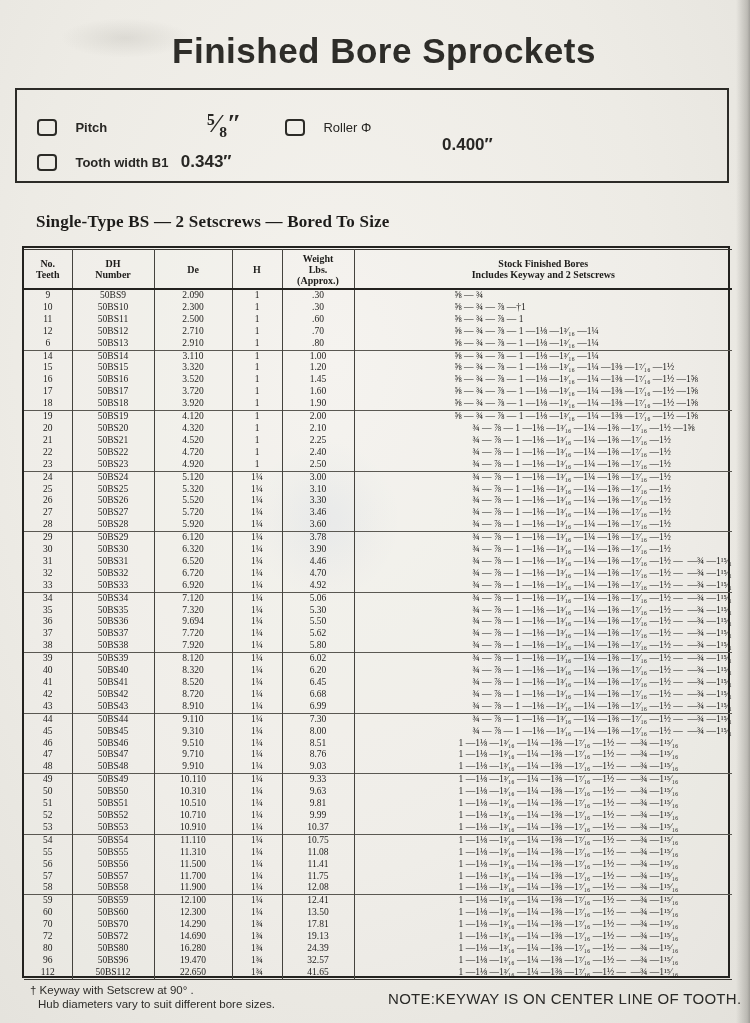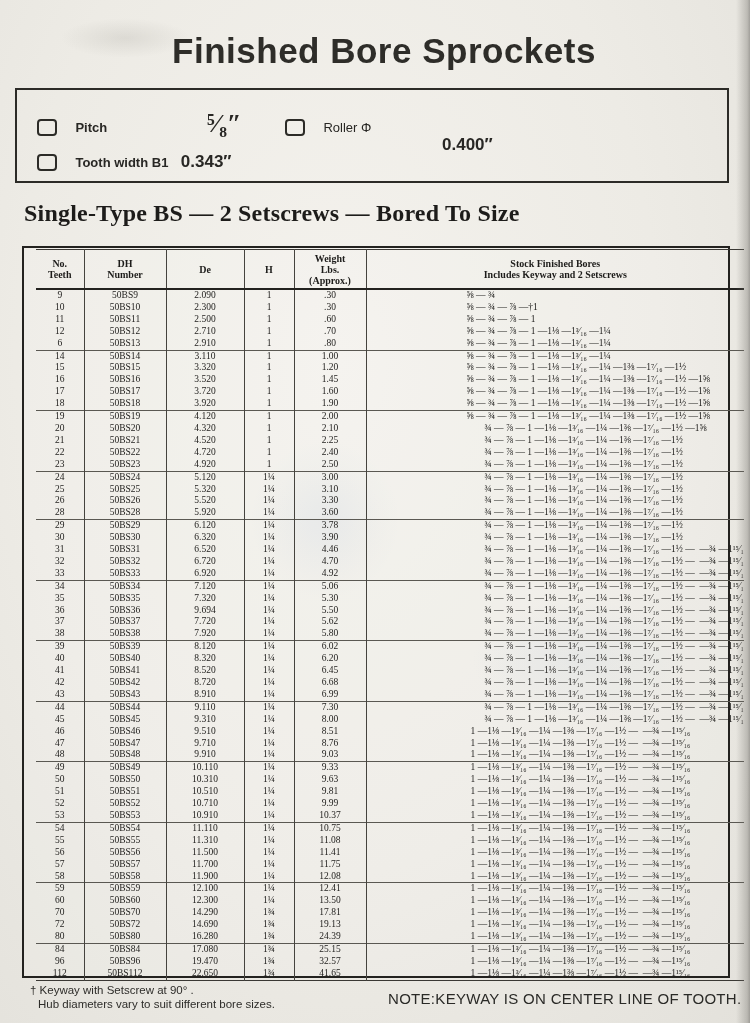--- a/index.html
+++ b/index.html
@@ -33,31 +33,31 @@
   .chk{
     display:inline-block;width:16px;height:13px;border:2px solid #2c2b27;
     border-radius:4px;vertical-align:middle;
   }
   .spec-item{position:absolute;white-space:nowrap;}
   .spec-label{font-size:13px;font-weight:700;color:#282724;vertical-align:middle;}
   .spec-value{font-size:17px;font-weight:700;color:#282724;vertical-align:middle;}
   .spec-frac{font-size:26px;font-weight:700;color:#282724;vertical-align:middle;font-family:"Liberation Serif","DejaVu Serif",serif;}
 
   .section-heading{
-    position:absolute;left:24px;top:200px;margin:0;
+    position:absolute;left:24px;top:200px;margin:12px;
     font-family:"Liberation Serif","DejaVu Serif",serif;
-    font-size:24px;font-weight:700;color:#1d1c1a;letter-spacing:.2px;
+    font-size:17px;font-weight:700;color:#1d1c1a;letter-spacing:.2px;
   }
   .tbl-wrap{
     position:absolute;left:22px;top:246px;width:708px;height:732px;
     border:2px solid #23221f;box-sizing:border-box;
     padding-top:1px;padding-bottom:1px;background:rgba(255,255,255,.12);
   }
   table{border-collapse:collapse;table-layout:fixed;width:100%;
-    border-top:1px solid #3a3834;border-bottom:1px solid #3a3834;margin-left:12px;}
+    border-top:1px solid #3a3834;border-bottom:1px solid #3a3834;}
   col.c-teeth{width:48px;} col.c-dh{width:82px;} col.c-de{width:78px;}
   col.c-h{width:50px;} col.c-wt{width:72px;} col.c-bores{width:378px;}
   th,td{
     font-family:"Liberation Serif","DejaVu Serif",serif;
     border-left:1px solid #45433e;padding:0;margin:0;
     color:#1d1c1a;text-align:center;overflow:hidden;
   }
   th:first-child,td:first-child{border-left:none;}
   thead th{
     font-size:10px;font-weight:700;line-height:11px;
@@ -269,20 +269,28 @@
     </tr>
           <tr>
       <td>26</td>
       <td>50BS26</td>
       <td>5.520</td>
       <td>1¼</td>
       <td>3.30</td>
       <td class="bores i1">¾ — ⅞ — 1 —1⅛ —1³⁄₁₆ —1¼ —1⅜ —1⁷⁄₁₆ —1½</td>
     </tr>
           <tr>
+      <td>27</td>
+      <td>50BS27</td>
+      <td>5.720</td>
+      <td>1¼</td>
+      <td>3.46</td>
+      <td class="bores i1">¾ — ⅞ — 1 —1⅛ —1³⁄₁₆ —1¼ —1⅜ —1⁷⁄₁₆ —1½</td>
+    </tr>
+          <tr>
       <td>28</td>
       <td>50BS28</td>
       <td>5.920</td>
       <td>1¼</td>
       <td>3.60</td>
       <td class="bores i1">¾ — ⅞ — 1 —1⅛ —1³⁄₁₆ —1¼ —1⅜ —1⁷⁄₁₆ —1½</td>
     </tr>
           <tr class="gs">
       <td>29</td>
       <td>50BS29</td>
@@ -556,28 +564,20 @@
       <td class="bores i2">1 —1⅛ —1³⁄₁₆ —1¼ —1⅜ —1⁷⁄₁₆ —1½ —  —¾ —1¹⁵⁄₁₆</td>
     </tr>
           <tr>
       <td>80</td>
       <td>50BS80</td>
       <td>16.280</td>
       <td>1¾</td>
       <td>24.39</td>
       <td class="bores i2">1 —1⅛ —1³⁄₁₆ —1¼ —1⅜ —1⁷⁄₁₆ —1½ —  —¾ —1¹⁵⁄₁₆</td>
     </tr>
-          <tr class="gs">
-      <td>84</td>
-      <td>50BS84</td>
-      <td>17.080</td>
-      <td>1¾</td>
-      <td>25.15</td>
-      <td class="bores i2">1 —1⅛ —1³⁄₁₆ —1¼ —1⅜ —1⁷⁄₁₆ —1½ —  —¾ —1¹⁵⁄₁₆</td>
-    </tr>
           <tr>
       <td>96</td>
       <td>50BS96</td>
       <td>19.470</td>
       <td>1¾</td>
       <td>32.57</td>
       <td class="bores i2">1 —1⅛ —1³⁄₁₆ —1¼ —1⅜ —1⁷⁄₁₆ —1½ —  —¾ —1¹⁵⁄₁₆</td>
     </tr>
           <tr>
       <td>112</td>

